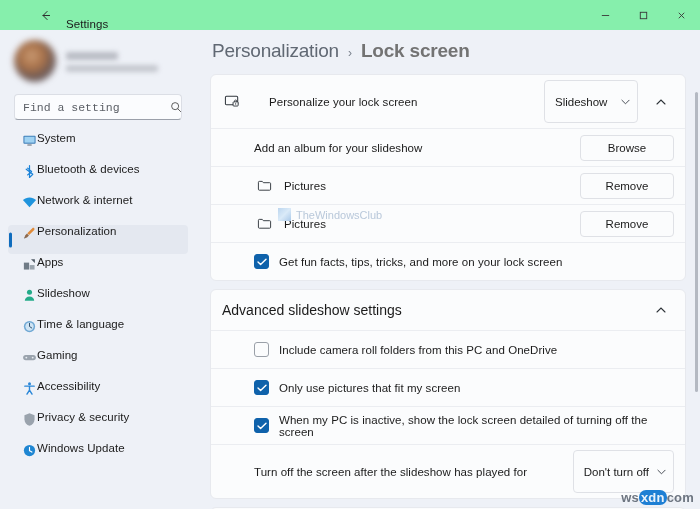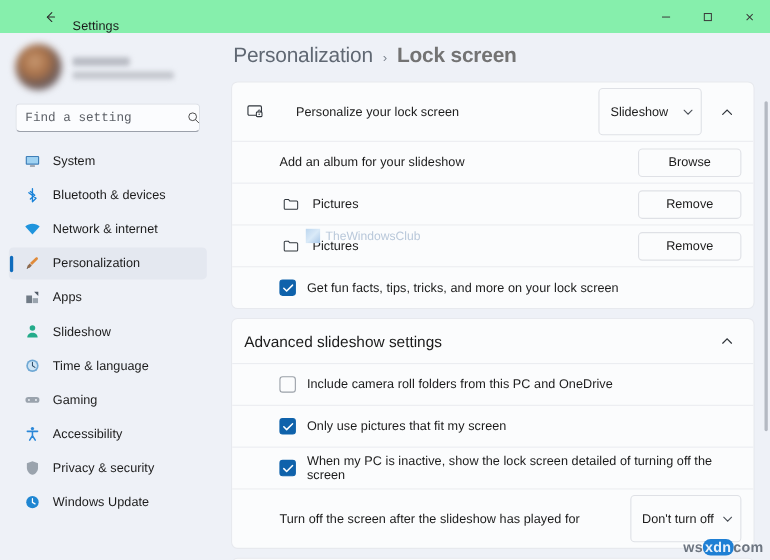--- a/index.html
+++ b/index.html
@@ -47,22 +47,22 @@
   }
   .searchbox input {
     flex: 1; border: 0; outline: 0; background: transparent;
     font-family: Liberation Mono, monospace; font-size: 11.5px; color: #1b1b1b;
   }
   .searchbox input::placeholder { color: #5b5f66; }
   .search-icon { color: #444; font-size: 12px; display: flex; }
 
   .nav { padding-top: 2px; }
   .nav-item {
-    position: relative; height: 29px; display: flex; align-items: center;
-    gap: 11px; padding: 0 8px 0 13px; border-radius: 4px; margin-bottom: 2px;
+    position: relative; height: 29px; display: flex; 
+    padding: 0 8px 0 13px; border-radius: 4px; margin-bottom: 2px;
   }
   .nav-item.selected { background: #e4e8f0; }
   .nav-item.selected::before {
     content: ""; position: absolute; left: 1px; top: 50%; transform: translateY(-50%);
     width: 3px; height: 15px; background: #0f6cbd; border-radius: 2px;
   }
   .nav-ico { width: 16px; height: 16px; display: flex; align-items: center; justify-content: center; flex: 0 0 16px; }
   .nav-label { font-size: 11.5px; color: #1b1b1b; white-space: nowrap; letter-spacing: .05px; }
 
   

